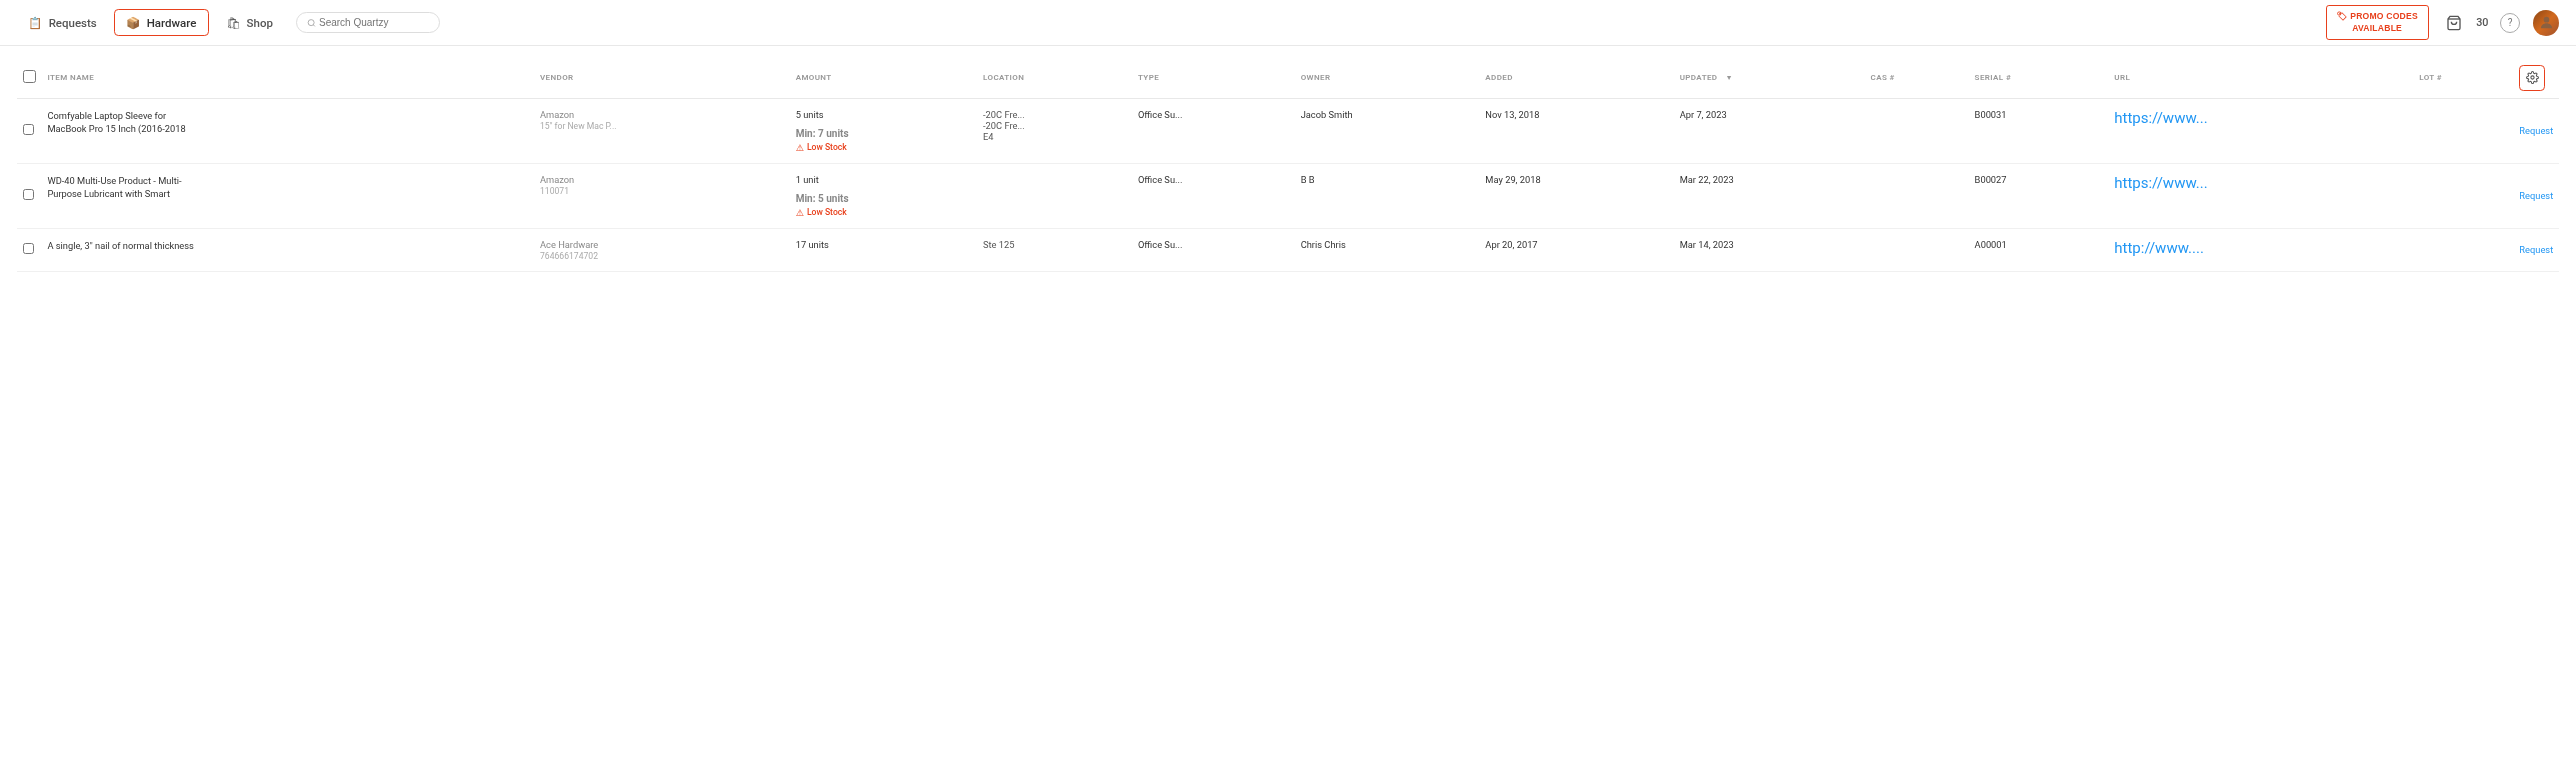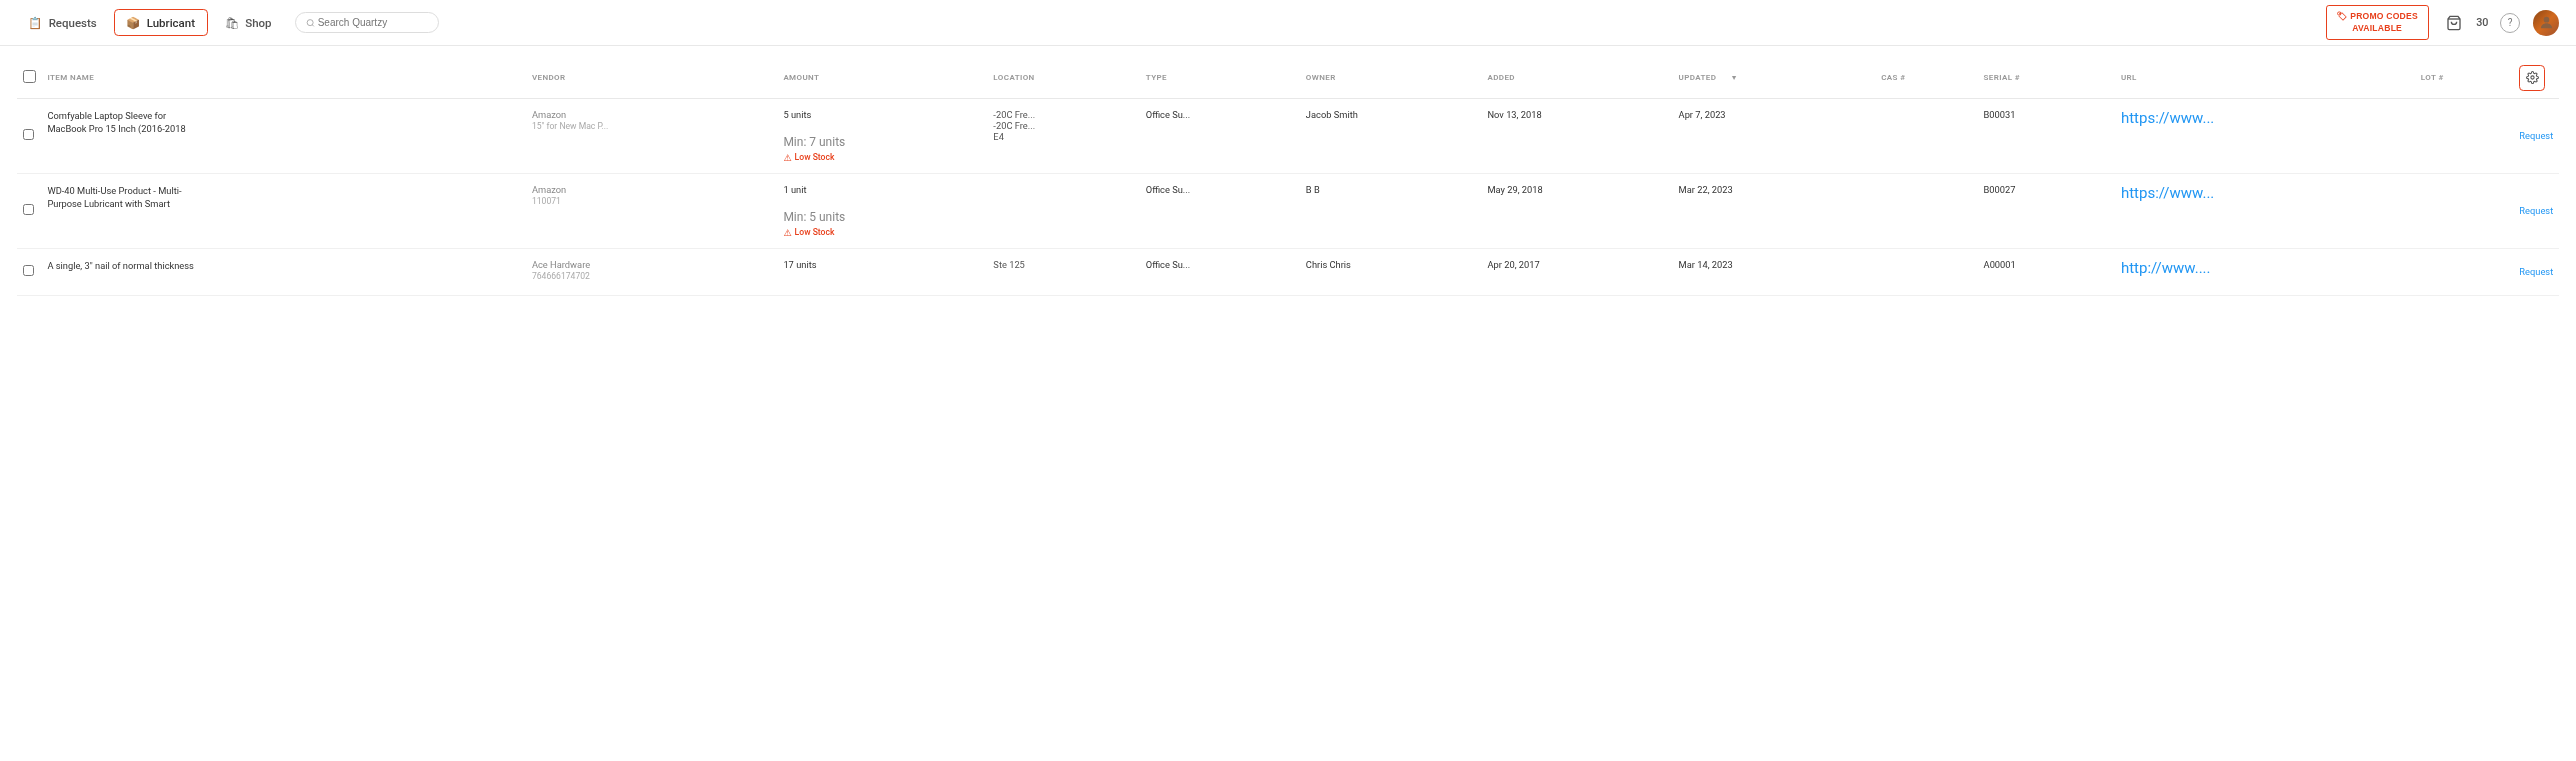--- a/index.html
+++ b/index.html
@@ -123,21 +123,21 @@
       font-weight: 600;
       color: #999;
       letter-spacing: 0.4px;
       padding: 7.2px 5.8px;
       white-space: nowrap;
     }
     thead th.checkbox-col { width: 23px; }
     .th-sort {
       display: inline-flex;
       align-items: center;
-      gap: 14px;
+      gap: 8px;
     }
     .sort-arrow { font-size: 7.2px; }
 
     tbody tr {
       border-bottom: 0.7px solid #f0f0f0;
     }
     tbody td {
       padding: 10px 5.8px;
       vertical-align: top;
       font-size: 9.3px;
@@ -153,21 +153,21 @@
     .item-name {
       font-size: 9.3px;
       color: #333;
       max-width: 158px;
       line-height: 1.4;
     }
     .vendor-name { color: #888; font-size: 9.3px; }
     .vendor-id { color: #aaa; font-size: 8.6px; margin-top: 1.4px; }
 
     .amount-units { font-size: 9.3px; }
-    .amount-min { font-size: 12px; color: #888; margin-top: 15px; }
+    .amount-min { font-size: 10px; color: #888; margin-top: 8px; font-weight: bold; }
     .low-stock {
       display: flex;
       align-items: center;
       gap: 2.9px;
       color: #e8401c;
       font-size: 8.6px;
       margin-top: 2.9px;
       font-weight: 500;
     }
     .low-stock-icon { font-size: 9.3px; }
@@ -201,21 +201,21 @@
 
 <header class="header">
 
   <a class="nav-item">
     <span class="nav-icon">📋</span>
     <span>Requests</span>
   </a>
 
   <a class="nav-item active">
     <span class="nav-icon">📦</span>
-    <span>Lubricant</span>
+    <span>Hardware</span>
   </a>
 
   <a class="nav-item">
     <span class="nav-icon">🛍</span>
     <span>Shop</span>
   </a>
 
   <div class="search-container">
     <svg width="10" height="10" viewBox="0 0 24 24" fill="none" stroke="#aaa" stroke-width="2.5">
       <circle cx="11" cy="11" r="8"></circle>

